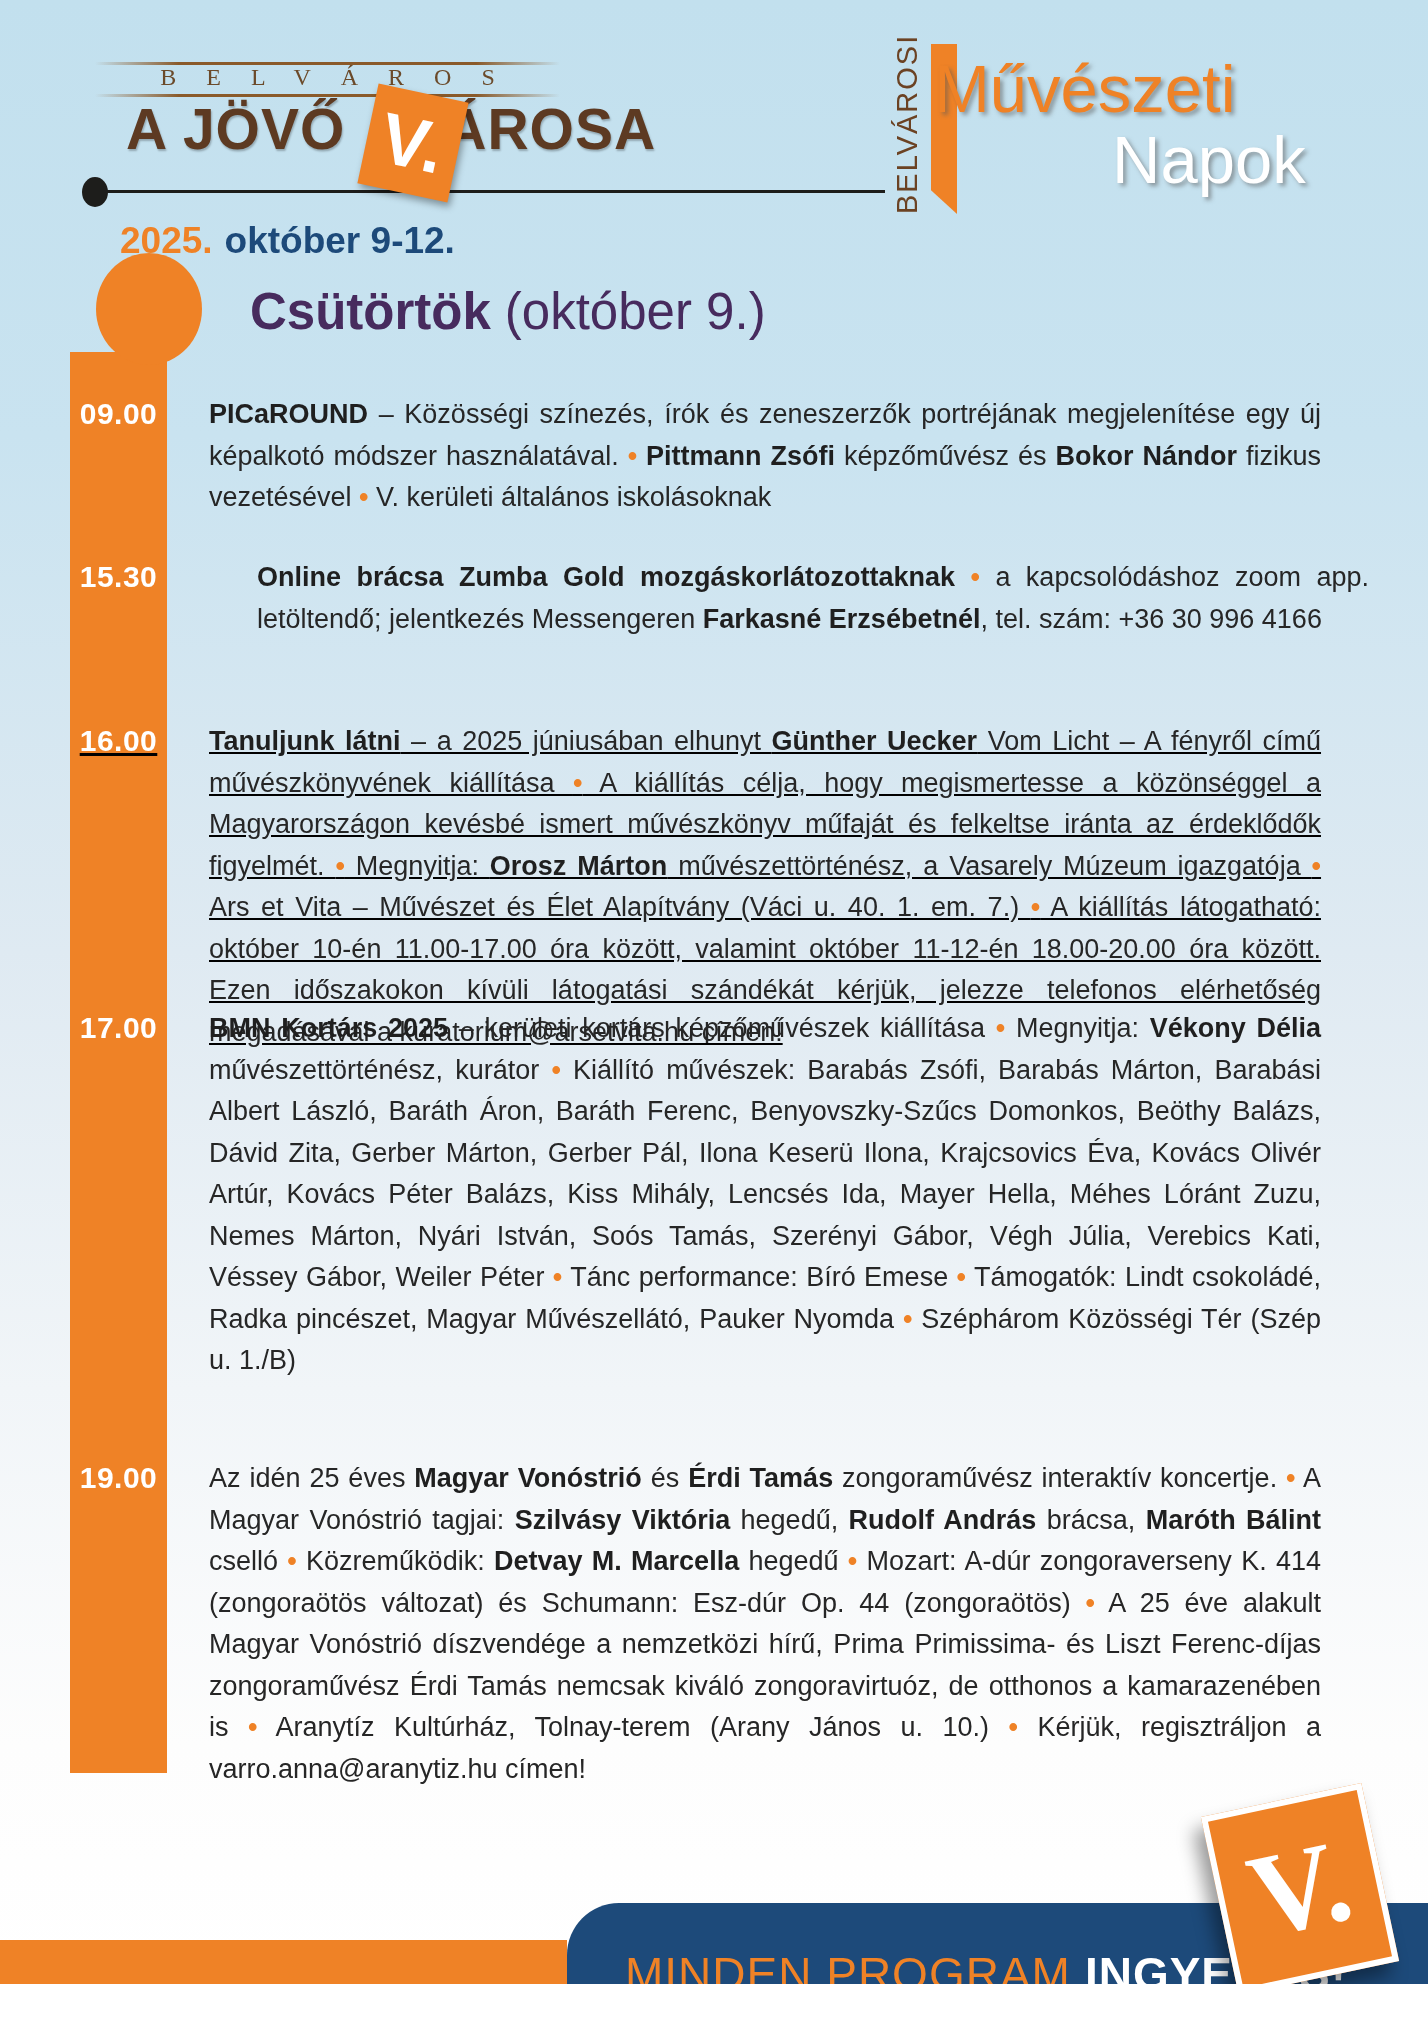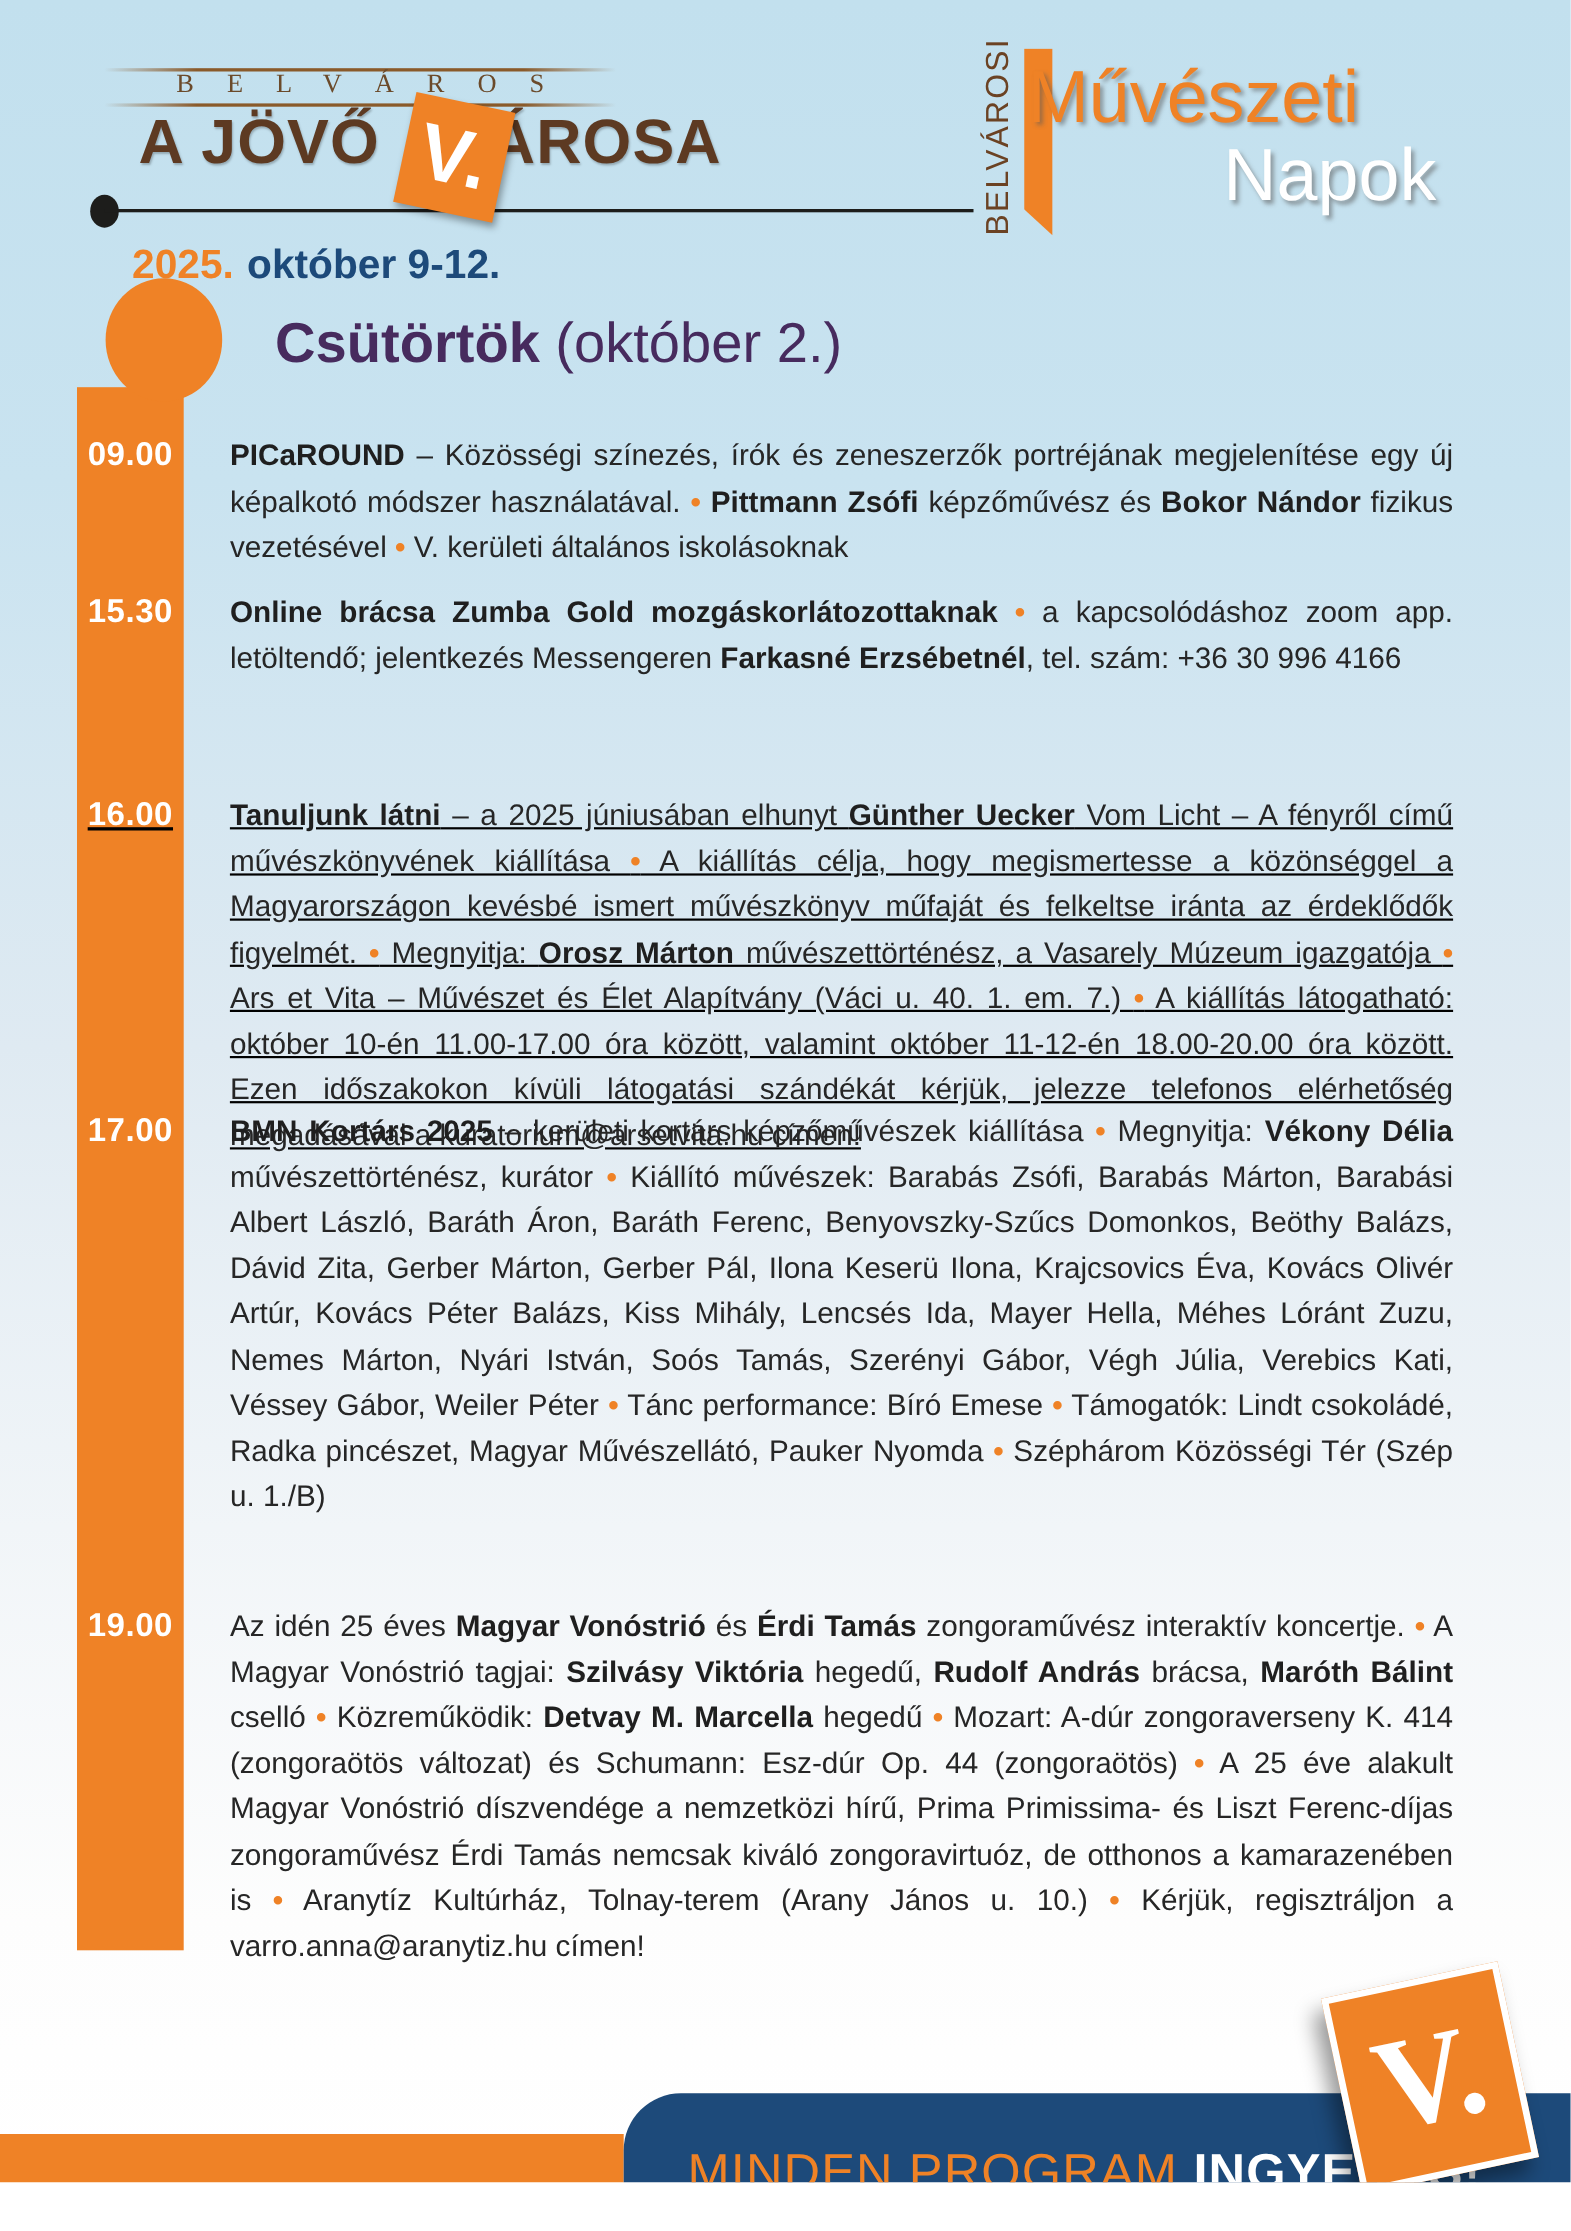--- a/index.html
+++ b/index.html
@@ -39,21 +39,21 @@
        text-shadow:3px 3px 4px rgba(90,90,90,0.55);white-space:nowrap;}
 
   
   .day-circle{position:absolute;left:96px;top:253px;width:106px;height:112px;background:#ef8226;border-radius:50%;z-index:2;}
   .day-title{position:absolute;left:250px;top:282px;font-size:51px;color:#472b5e;white-space:nowrap;}
   .day-title .d{font-weight:bold;} .day-title .p{margin-left:14px;}
 
   
   .timeline{position:absolute;left:70px;top:352px;width:97px;height:1421px;background:#ef8226;z-index:1;}
   .event{position:absolute;left:0;display:flex;width:1428px;z-index:2;}
-  .e1{top:394px;} .e2{top:536px;} .e3{top:721px;text-decoration:underline;} .e4{top:1008px;} .e5{top:1458px;}
+  .e1{top:394px;} .e2{top:557px;gap:48px;} .e3{top:721px;text-decoration:underline;} .e4{top:1008px;} .e5{top:1458px;}
   .event .time{width:97px;margin-left:70px;text-align:center;color:#fff;font-weight:bold;
                font-size:30px;padding-top:3px;letter-spacing:0.5px;flex:none;}
   .event .desc{margin-left:42px;width:1112px;font-size:27px;line-height:41.5px;color:#262626;text-align:justify;}
   .desc .bold{font-weight:bold;color:#1f1f1f;}
   .desc .bullet{color:#ef8226;font-weight:bold;}
 
   
   .foot-orange{position:absolute;left:0;top:1940px;width:567px;height:88px;background:#ef8226;}
   .foot-blue{position:absolute;left:567px;top:1903px;width:861px;height:125px;background:#1d4a7a;
              border-top-left-radius:52px;}
@@ -88,21 +88,21 @@
     <span class="y">2025.</span><span class="r">október 9-12.</span>
   </div>
 
   <div class="bv-vertical">BELVÁROSI</div>
   <div class="bv-bar"></div>
   <div class="mn1">Művészeti</div>
   <div class="mn2">Napok</div>
 
   <div class="day-circle"></div>
   <div class="day-title">
-    <span class="d">Csütörtök</span><span class="p">(október 2.)</span>
+    <span class="d">Csütörtök</span><span class="p">(október 9.)</span>
   </div>
 
   <div class="timeline"></div>
 
   <div>
       <div class="event e1">
         <div class="time">09.00</div>
         <div class="desc"><span class="bold">PICaROUND</span><span> – Közösségi színezés, írók és zeneszerzők portréjának megjelenítése egy új képalkotó módszer használatával. </span><span class="bullet">•</span><span> </span><span class="bold">Pittmann Zsófi</span><span> képzőművész és </span><span class="bold">Bokor Nándor</span><span> fizikus vezetésével </span><span class="bullet">•</span><span> V. kerületi általános iskolásoknak</span></div>
       </div>
       <div class="event e2">

